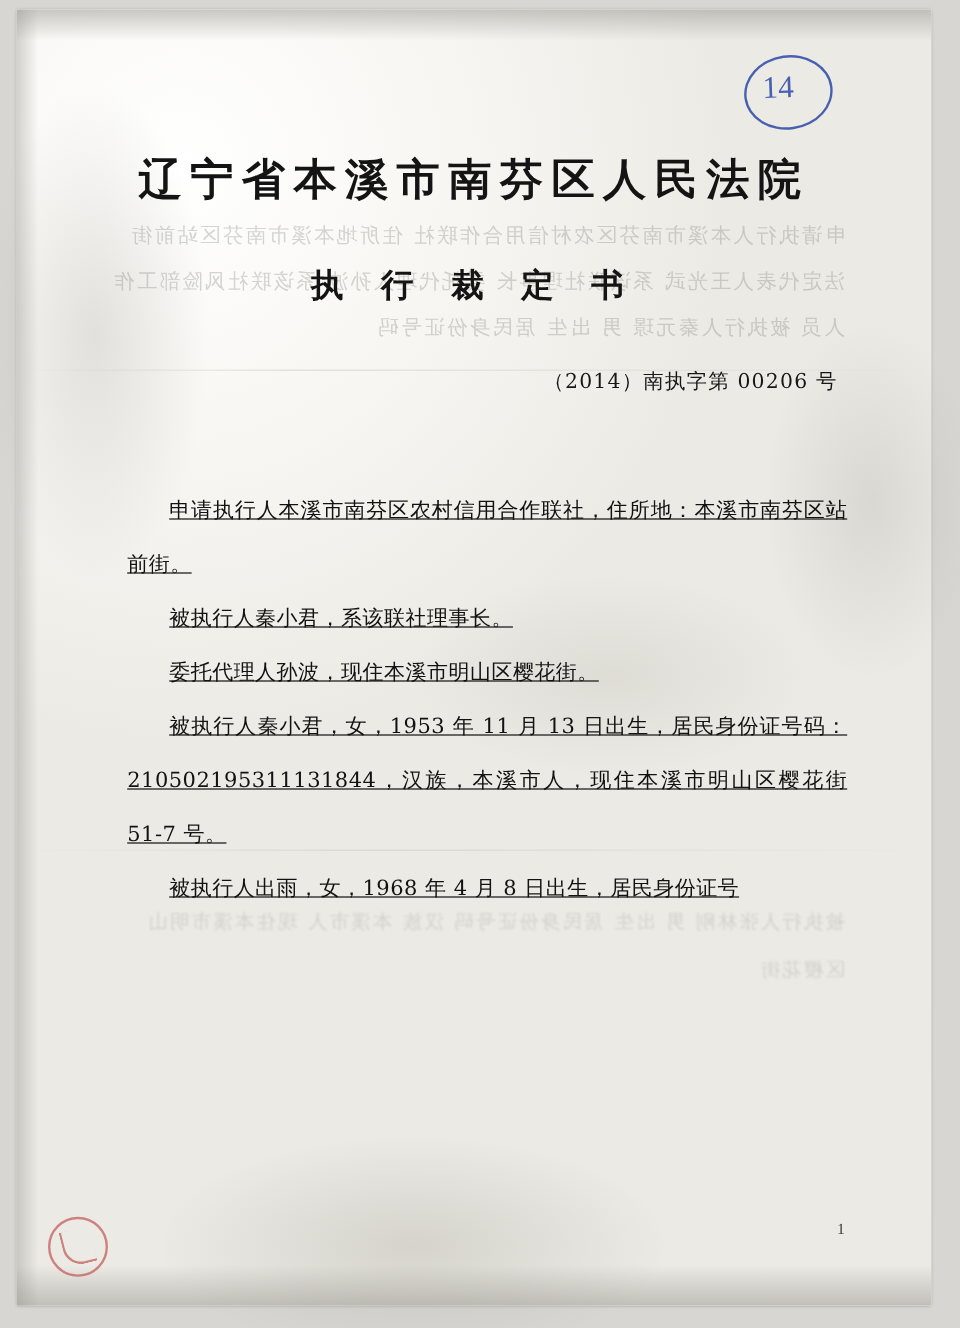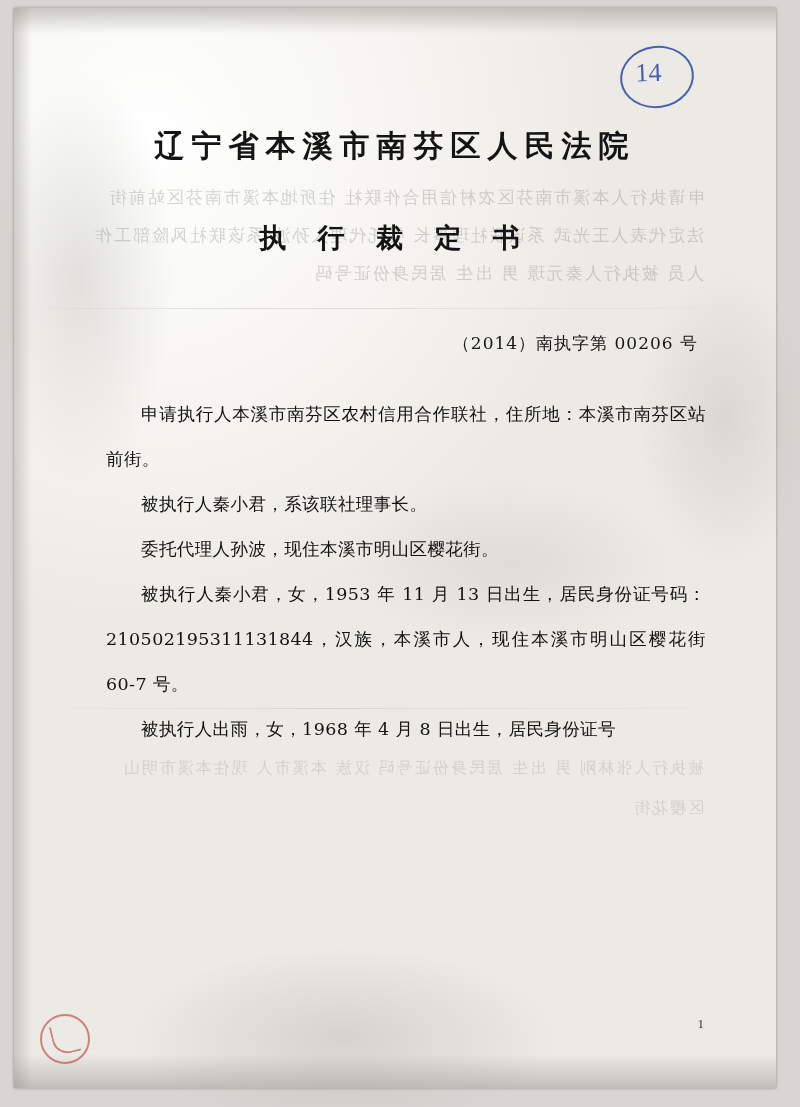--- a/index.html
+++ b/index.html
@@ -142,54 +142,55 @@
     height: 1080px;
     padding: 0;
     color: #1b1b1b;
     font-family: "DejaVu Serif", "Liberation Serif", serif;
   }
   .court-title {
     position: absolute;
     left: 0; right: 0;
     top: 118px;
     text-align: center;
-    font-size: 30px;
+    font-size: 36px;
     font-weight: 700;
     letter-spacing: 7px;
     color: #141414;
     font-family: Liberation Mono, monospace;
   }
   .doc-type {
     position: absolute;
     left: 0; right: 0;
     top: 212px;
     text-align: center;
     font-size: 27px;
     font-weight: 700;
     letter-spacing: 11px;
     color: #141414;
   }
   .case-no {
     position: absolute;
     right: 78px;
-    top: 324px;
+    top: 298px;
     font-size: 17px;
     letter-spacing: 1px;
     color: #171717;
     margin-left: 13px;
   }
   .body {
     position: absolute;
     left: 92px;
-    top: 384px;
+    top: 396px;
     width: 600px;
     font-size: 17.5px;
     line-height: 45px;
     color: #121212;
     letter-spacing: 0.4px;
+    text-decoration: underline;
   }
   .body p {
     margin: 0;
     text-indent: 2em;
     text-align: justify;
   }
   .page-num {
     position: absolute;
     right: 72px;
     bottom: 56px;
@@ -238,21 +239,21 @@
 
     <div class="doc">
       <div class="court-title">辽宁省本溪市南芬区人民法院</div>
       <div class="doc-type">执 行 裁 定 书</div>
       <div class="case-no">（2014）南执字第 00206 号</div>
 
       <div class="body">
         <p>申请执行人本溪市南芬区农村信用合作联社，住所地：本溪市南芬区站前街。</p>
         <p>被执行人秦小君，系该联社理事长。</p>
         <p>委托代理人孙波，现住本溪市明山区樱花街。</p>
-        <p>被执行人秦小君，女，1953 年 11 月 13 日出生，居民身份证号码：210502195311131844，汉族，本溪市人，现住本溪市明山区樱花街 60-7 号。</p>
+        <p>被执行人秦小君，女，1953 年 11 月 13 日出生，居民身份证号码：210502195311131844，汉族，本溪市人，现住本溪市明山区樱花街 51-7 号。</p>
         <p>被执行人出雨，女，1968 年 4 月 8 日出生，居民身份证号</p>
       </div>
 
       <div class="page-num">1</div>
     </div>
 
   </div>
 </div>
 
 </body></html>

